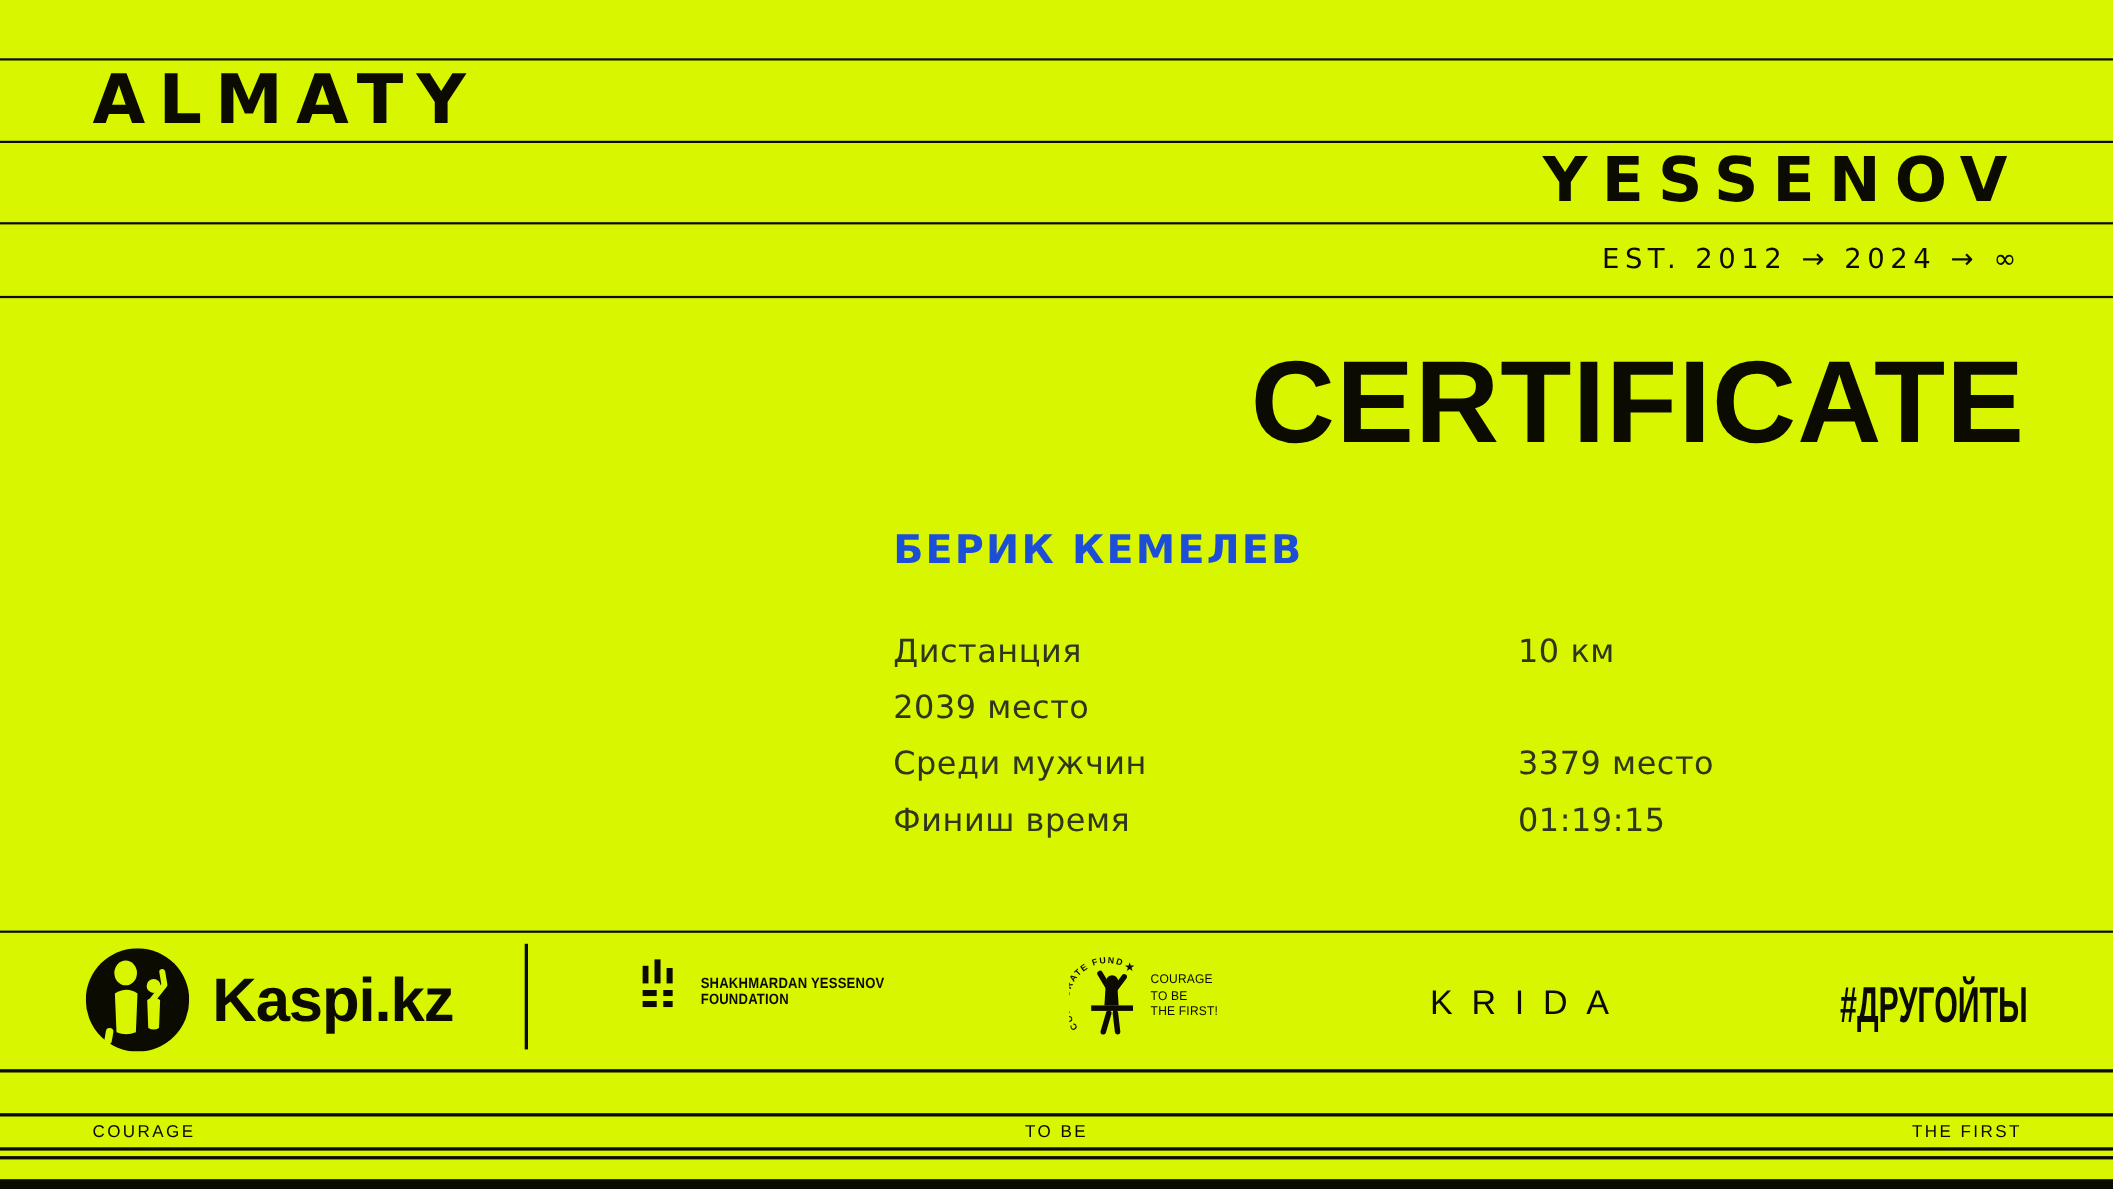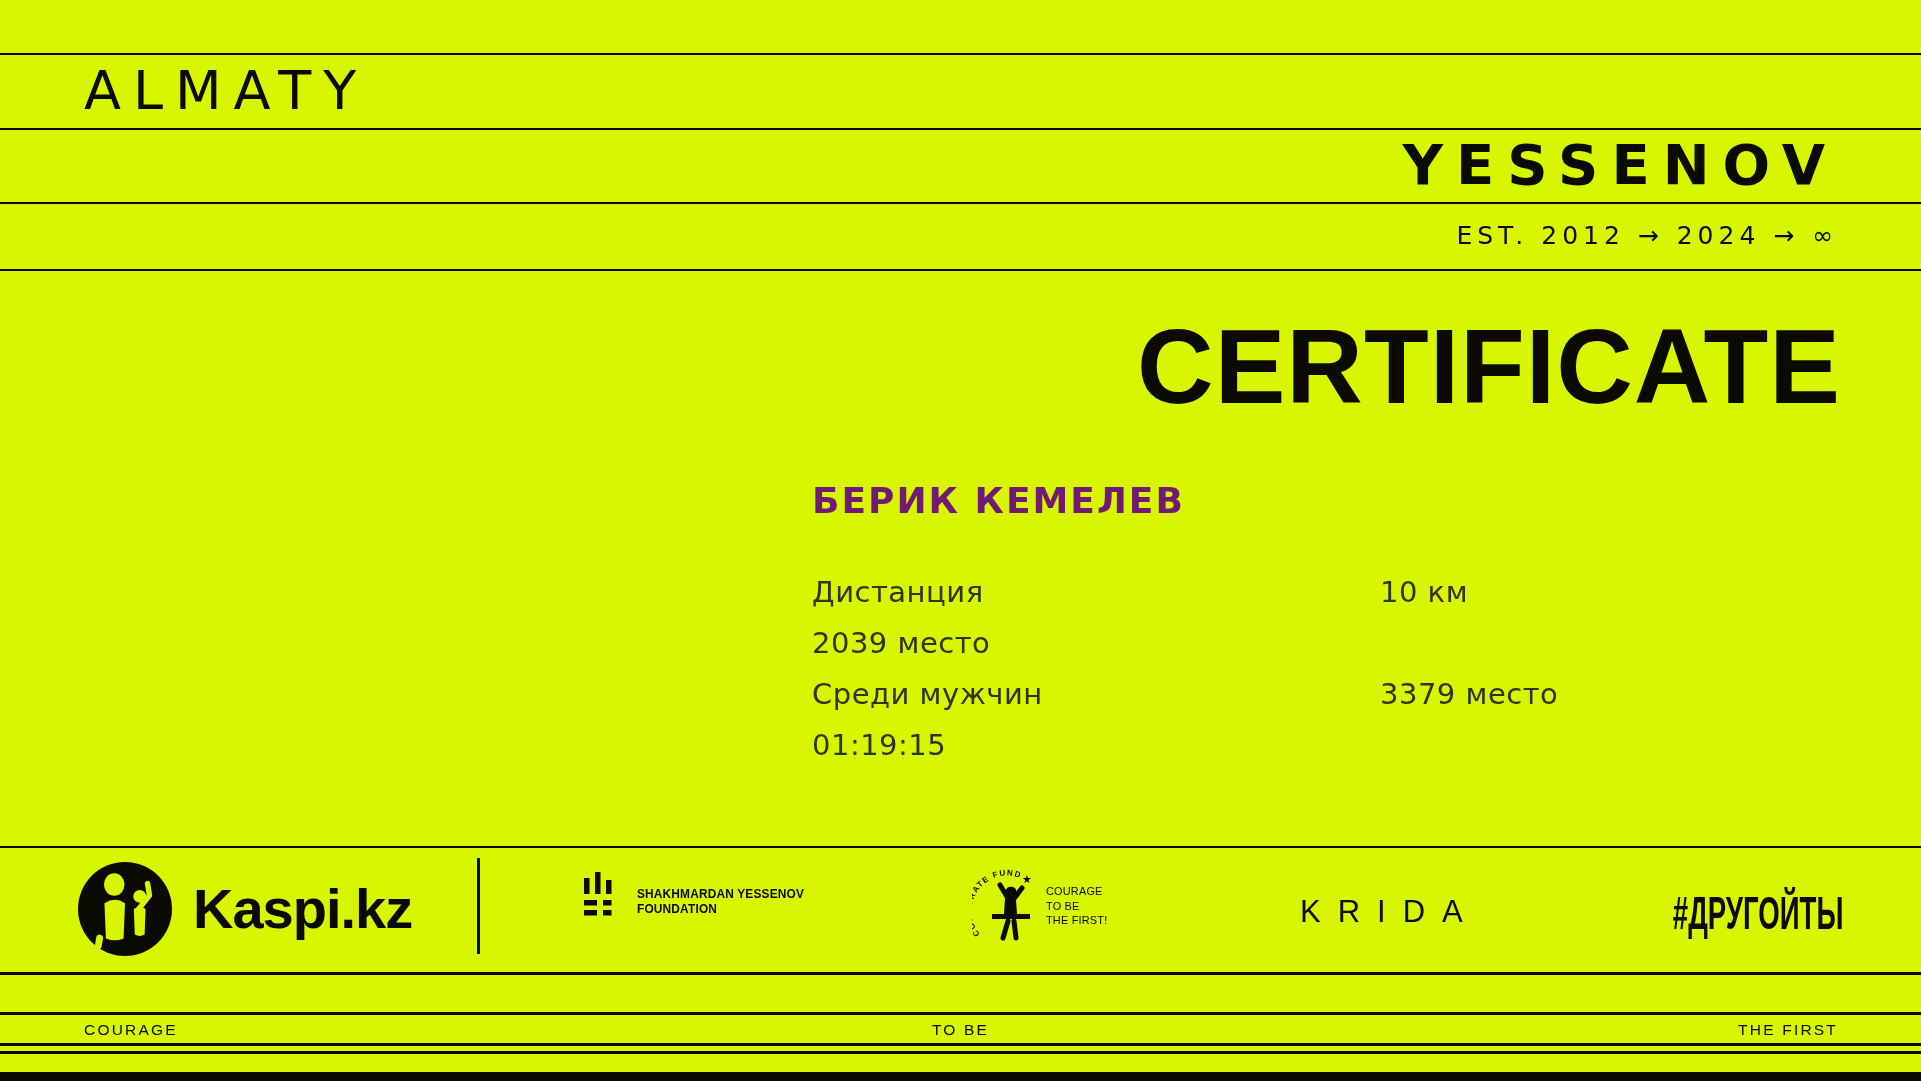--- a/index.html
+++ b/index.html
@@ -19,41 +19,41 @@
     color:var(--ink);
   }
   .hline{position:absolute;left:0;width:100%;height:2px;background:var(--ink);}
   .hline.thick{height:3px;}
   .bottom-bar{position:absolute;left:0;top:1072px;width:100%;height:9px;background:var(--ink);}
 
   
   .city{
     position:absolute;left:84px;top:53px;height:56px;line-height:75px;
     font-family:"DejaVu Sans","Liberation Sans",sans-serif;
-    font-size:54px;font-weight:400;letter-spacing:12px;
+    font-size:62px;font-weight:700;letter-spacing:12px;
   }
   .event{
     position:absolute;right:83px;top:128px;height:74px;line-height:74px;
     font-family:"DejaVu Sans","Liberation Sans",sans-serif;
     font-size:56px;font-weight:700;letter-spacing:13px;
   }
   .est{
     position:absolute;right:83px;top:202px;height:67px;line-height:67px;
     font-family:"DejaVu Sans","Liberation Sans",sans-serif;
     font-size:25px;font-weight:400;letter-spacing:5px;
   }
   .cert-title{
     position:absolute;right:80px;top:316px;line-height:100px;
     font-family:"Liberation Sans",sans-serif;
     font-size:106px;font-weight:700;letter-spacing:1px;
   }
   .recipient{
     position:absolute;left:812px;top:480px;
     font-family:"DejaVu Sans","Liberation Sans",sans-serif;
-    font-size:36px;font-weight:700;letter-spacing:2px;color:#701a75;
+    font-size:36px;font-weight:700;letter-spacing:2px;color:#1d4ed8;
   }
   
   .details{position:absolute;left:812px;top:575px;width:760px;}
   .detail-row{display:flex;height:51px;align-items:flex-start;}
   .detail-label{
     width:568px;flex:0 0 568px;
     font-family:"DejaVu Sans","Liberation Sans",sans-serif;
     font-size:29px;font-weight:400;letter-spacing:0.5px;color:var(--soft);
   }
   .detail-value{
@@ -135,20 +135,21 @@
       <span class="detail-value">10 км</span>
     </div>
     <div class="detail-row">
       <span class="detail-value">2039 место</span>
     </div>
     <div class="detail-row">
       <span class="detail-label">Среди мужчин</span>
       <span class="detail-value">3379 место</span>
     </div>
     <div class="detail-row">
+      <span class="detail-label">Финиш время</span>
       <span class="detail-value">01:19:15</span>
     </div>
   </div>
 
   <svg class="kaspi-icon" viewBox="0 0 96 96">
     <circle cx="48" cy="48" r="48" fill="#0B0B02"></circle>
 
     <ellipse cx="37" cy="23" rx="10.5" ry="11.5" fill="#D7F600"></ellipse>
     <path d="M27,42 q11,-7 21,0 l-1.5,36 q-9,4 -18,0 Z" fill="#D7F600"></path>
     <rect x="18" y="74" width="7" height="15" rx="3.5" transform="rotate(10 21 81)" fill="#D7F600"></rect>

